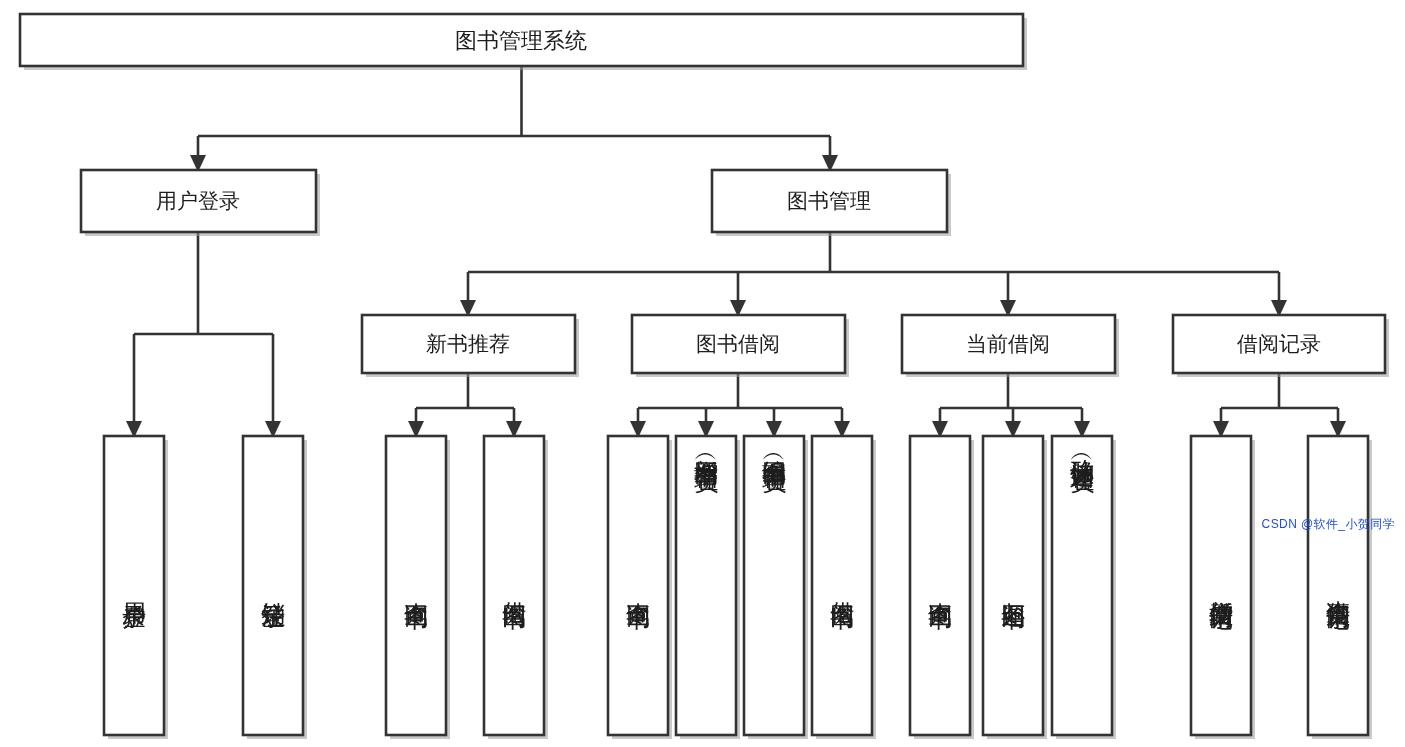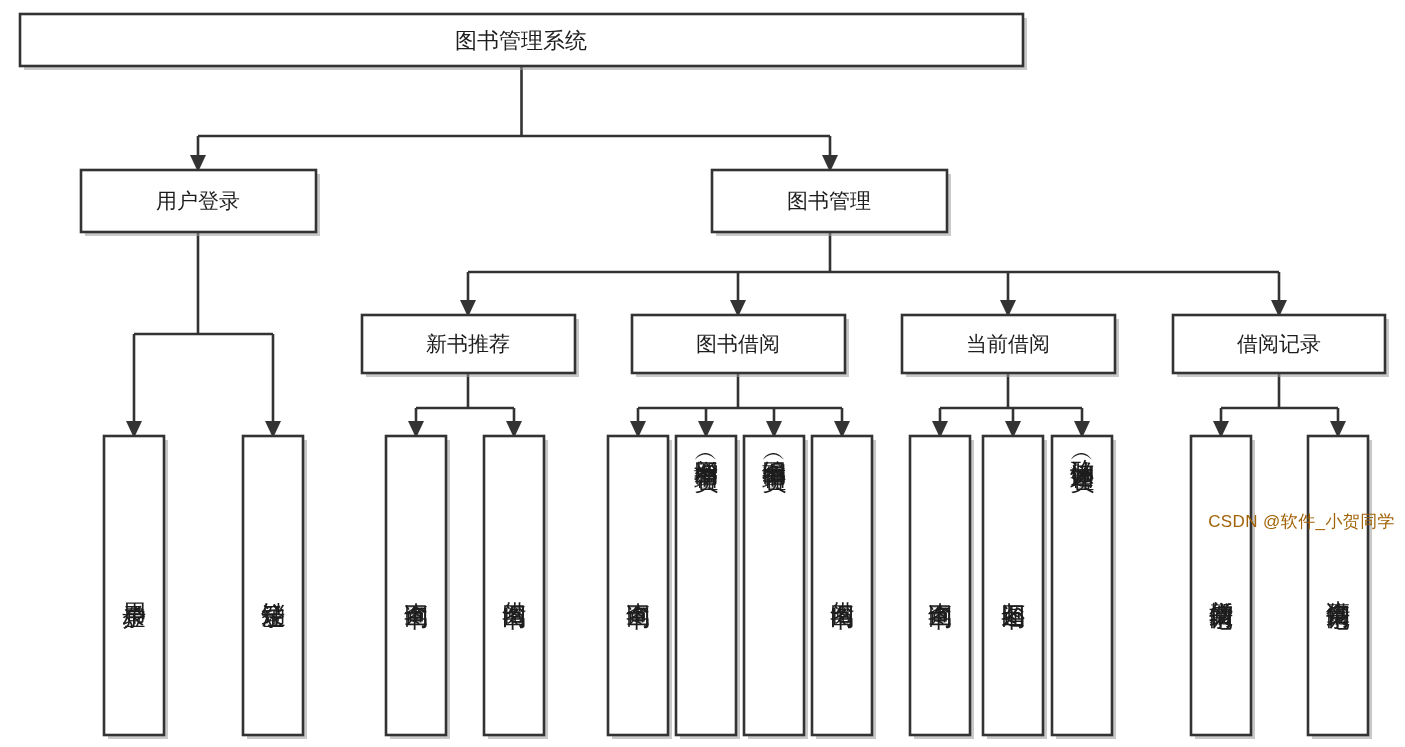--- a/index.html
+++ b/index.html
@@ -71,22 +71,22 @@
     letter-spacing: 1.5px;
     color: #1d1d1d;
     white-space: nowrap;
     text-align: center;
   }
   .watermark {
     position: absolute;
     right: 10px;
     bottom: 6px;
     font-family: "Liberation Sans", "DejaVu Sans", sans-serif;
-    font-size: 17px;
-    color: #a16207;
+    font-size: 12px;
+    color: #1d4ed8;
     letter-spacing: 0.4px;
     white-space: nowrap;
     pointer-events: none;
   }
 </style>
 </head>
 <body>
 
 <div id="diagram-root">
 

